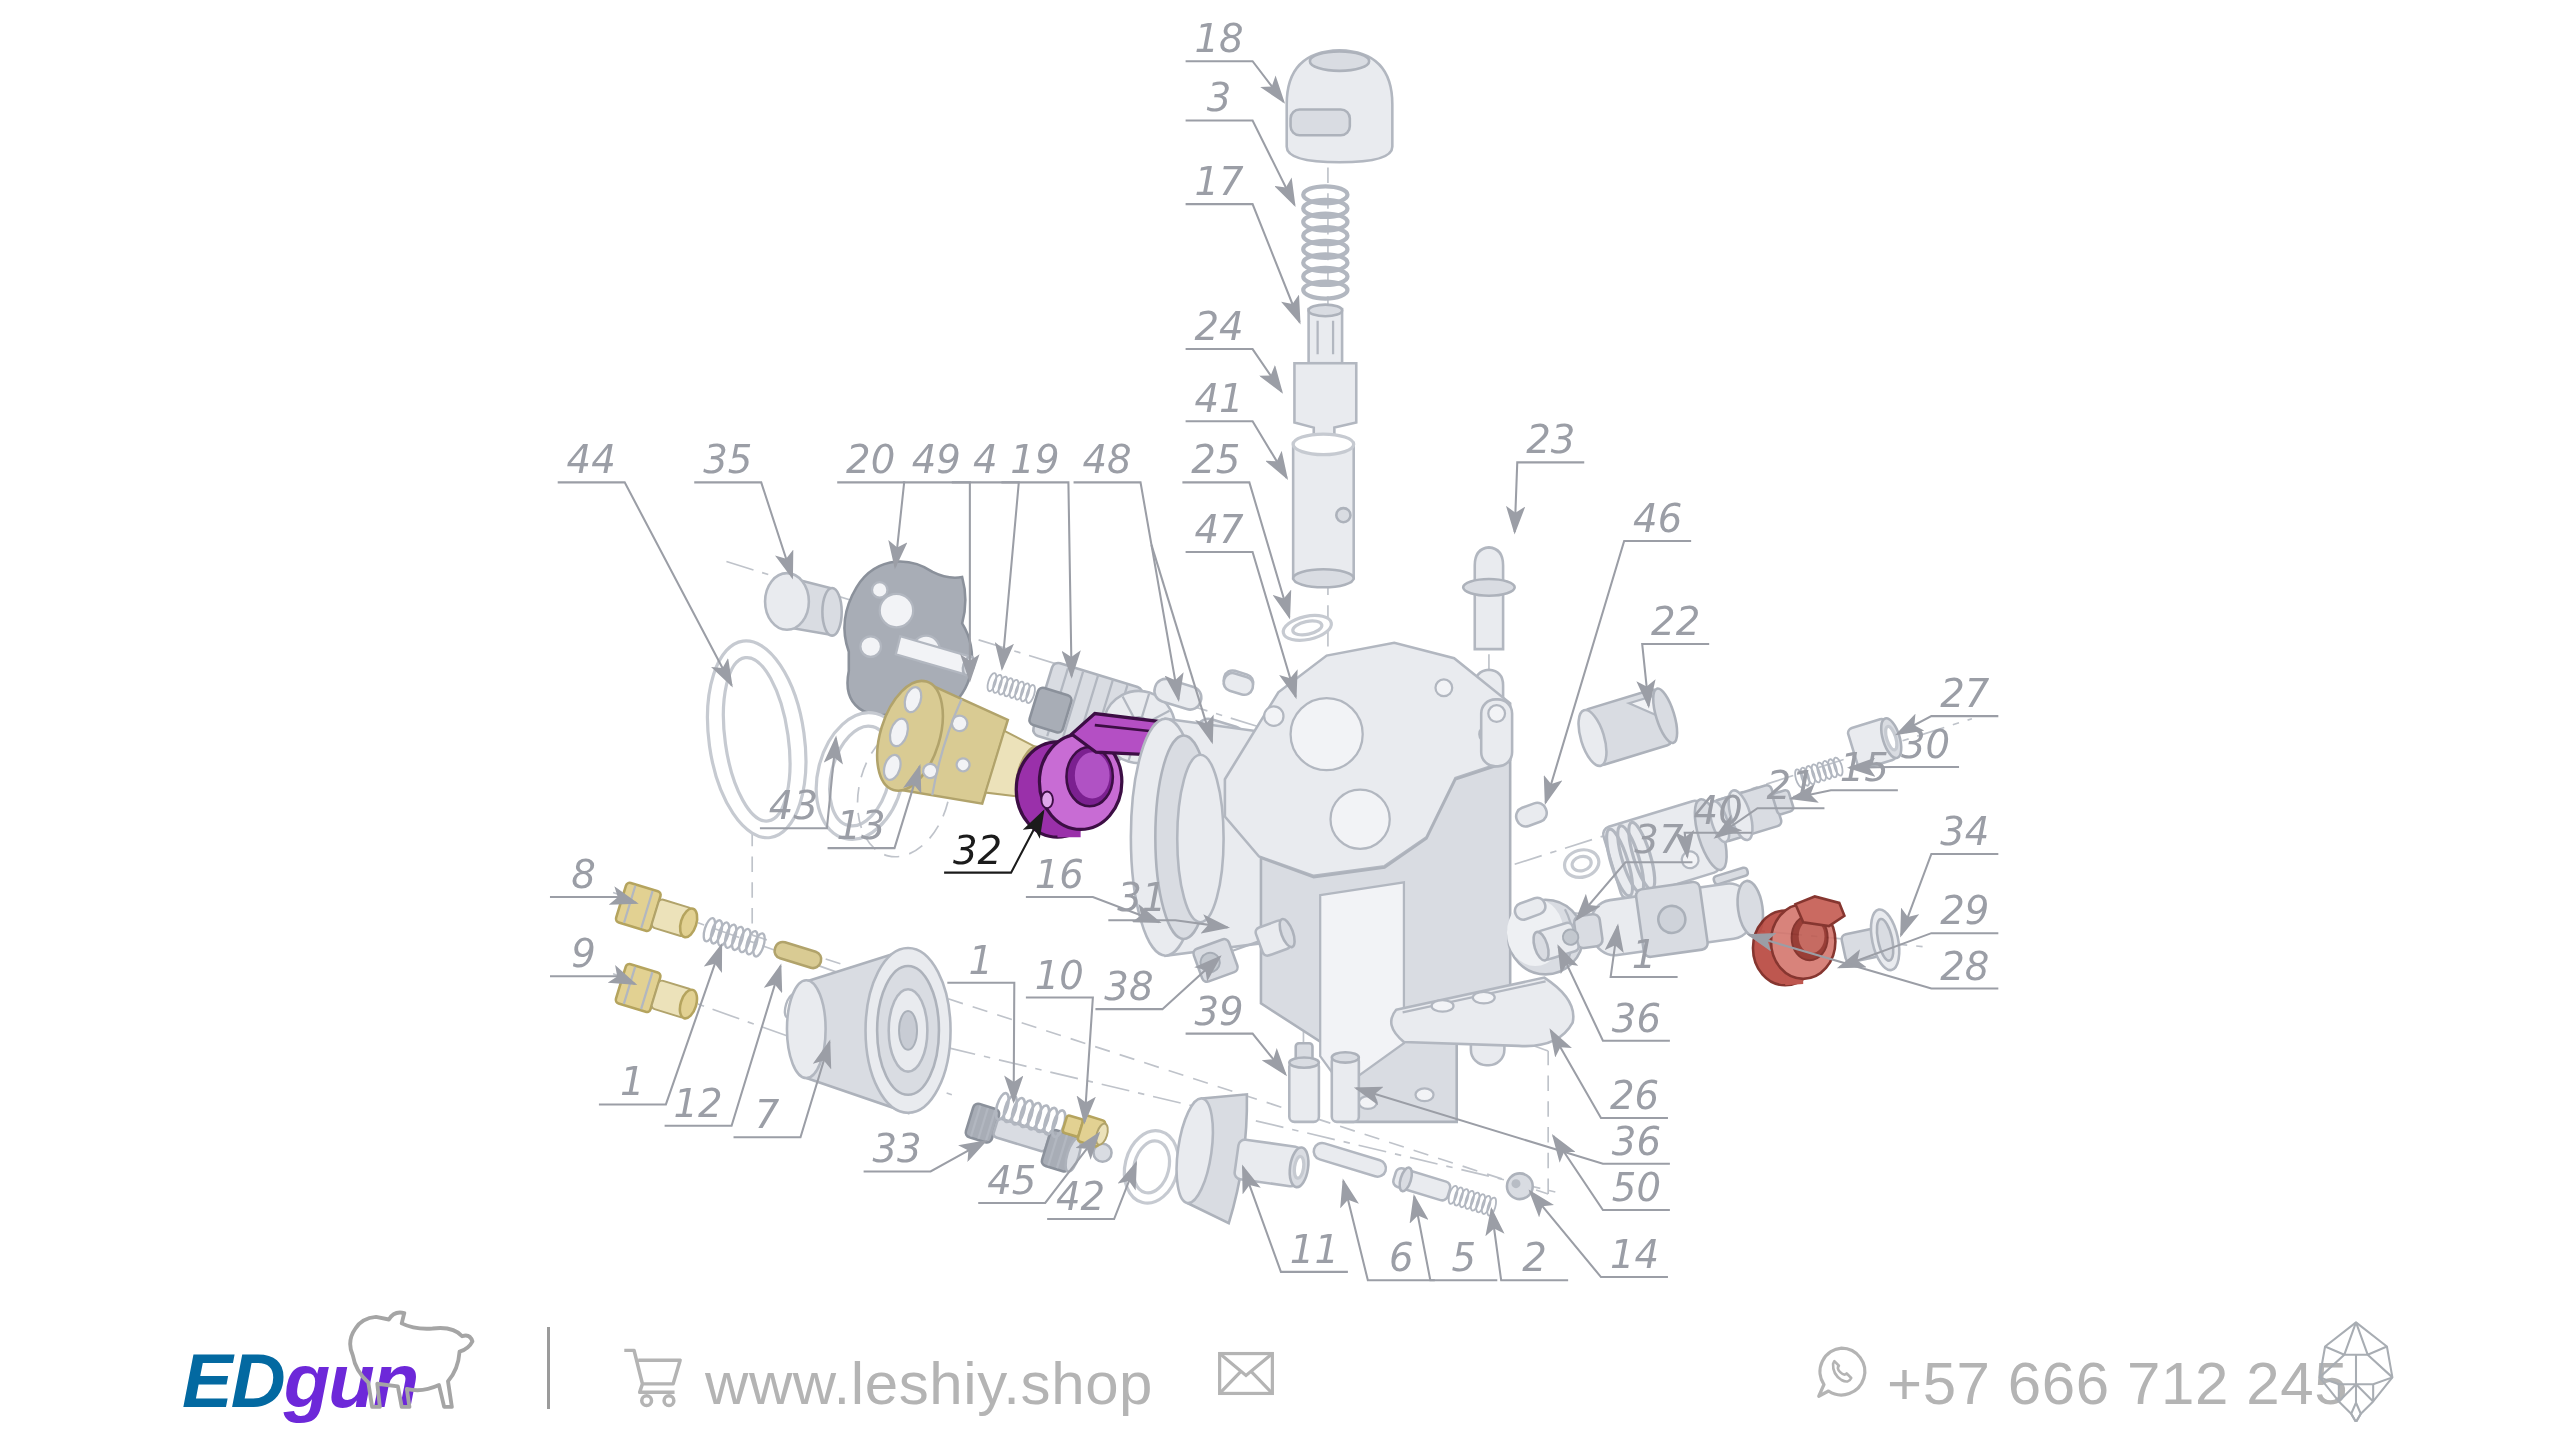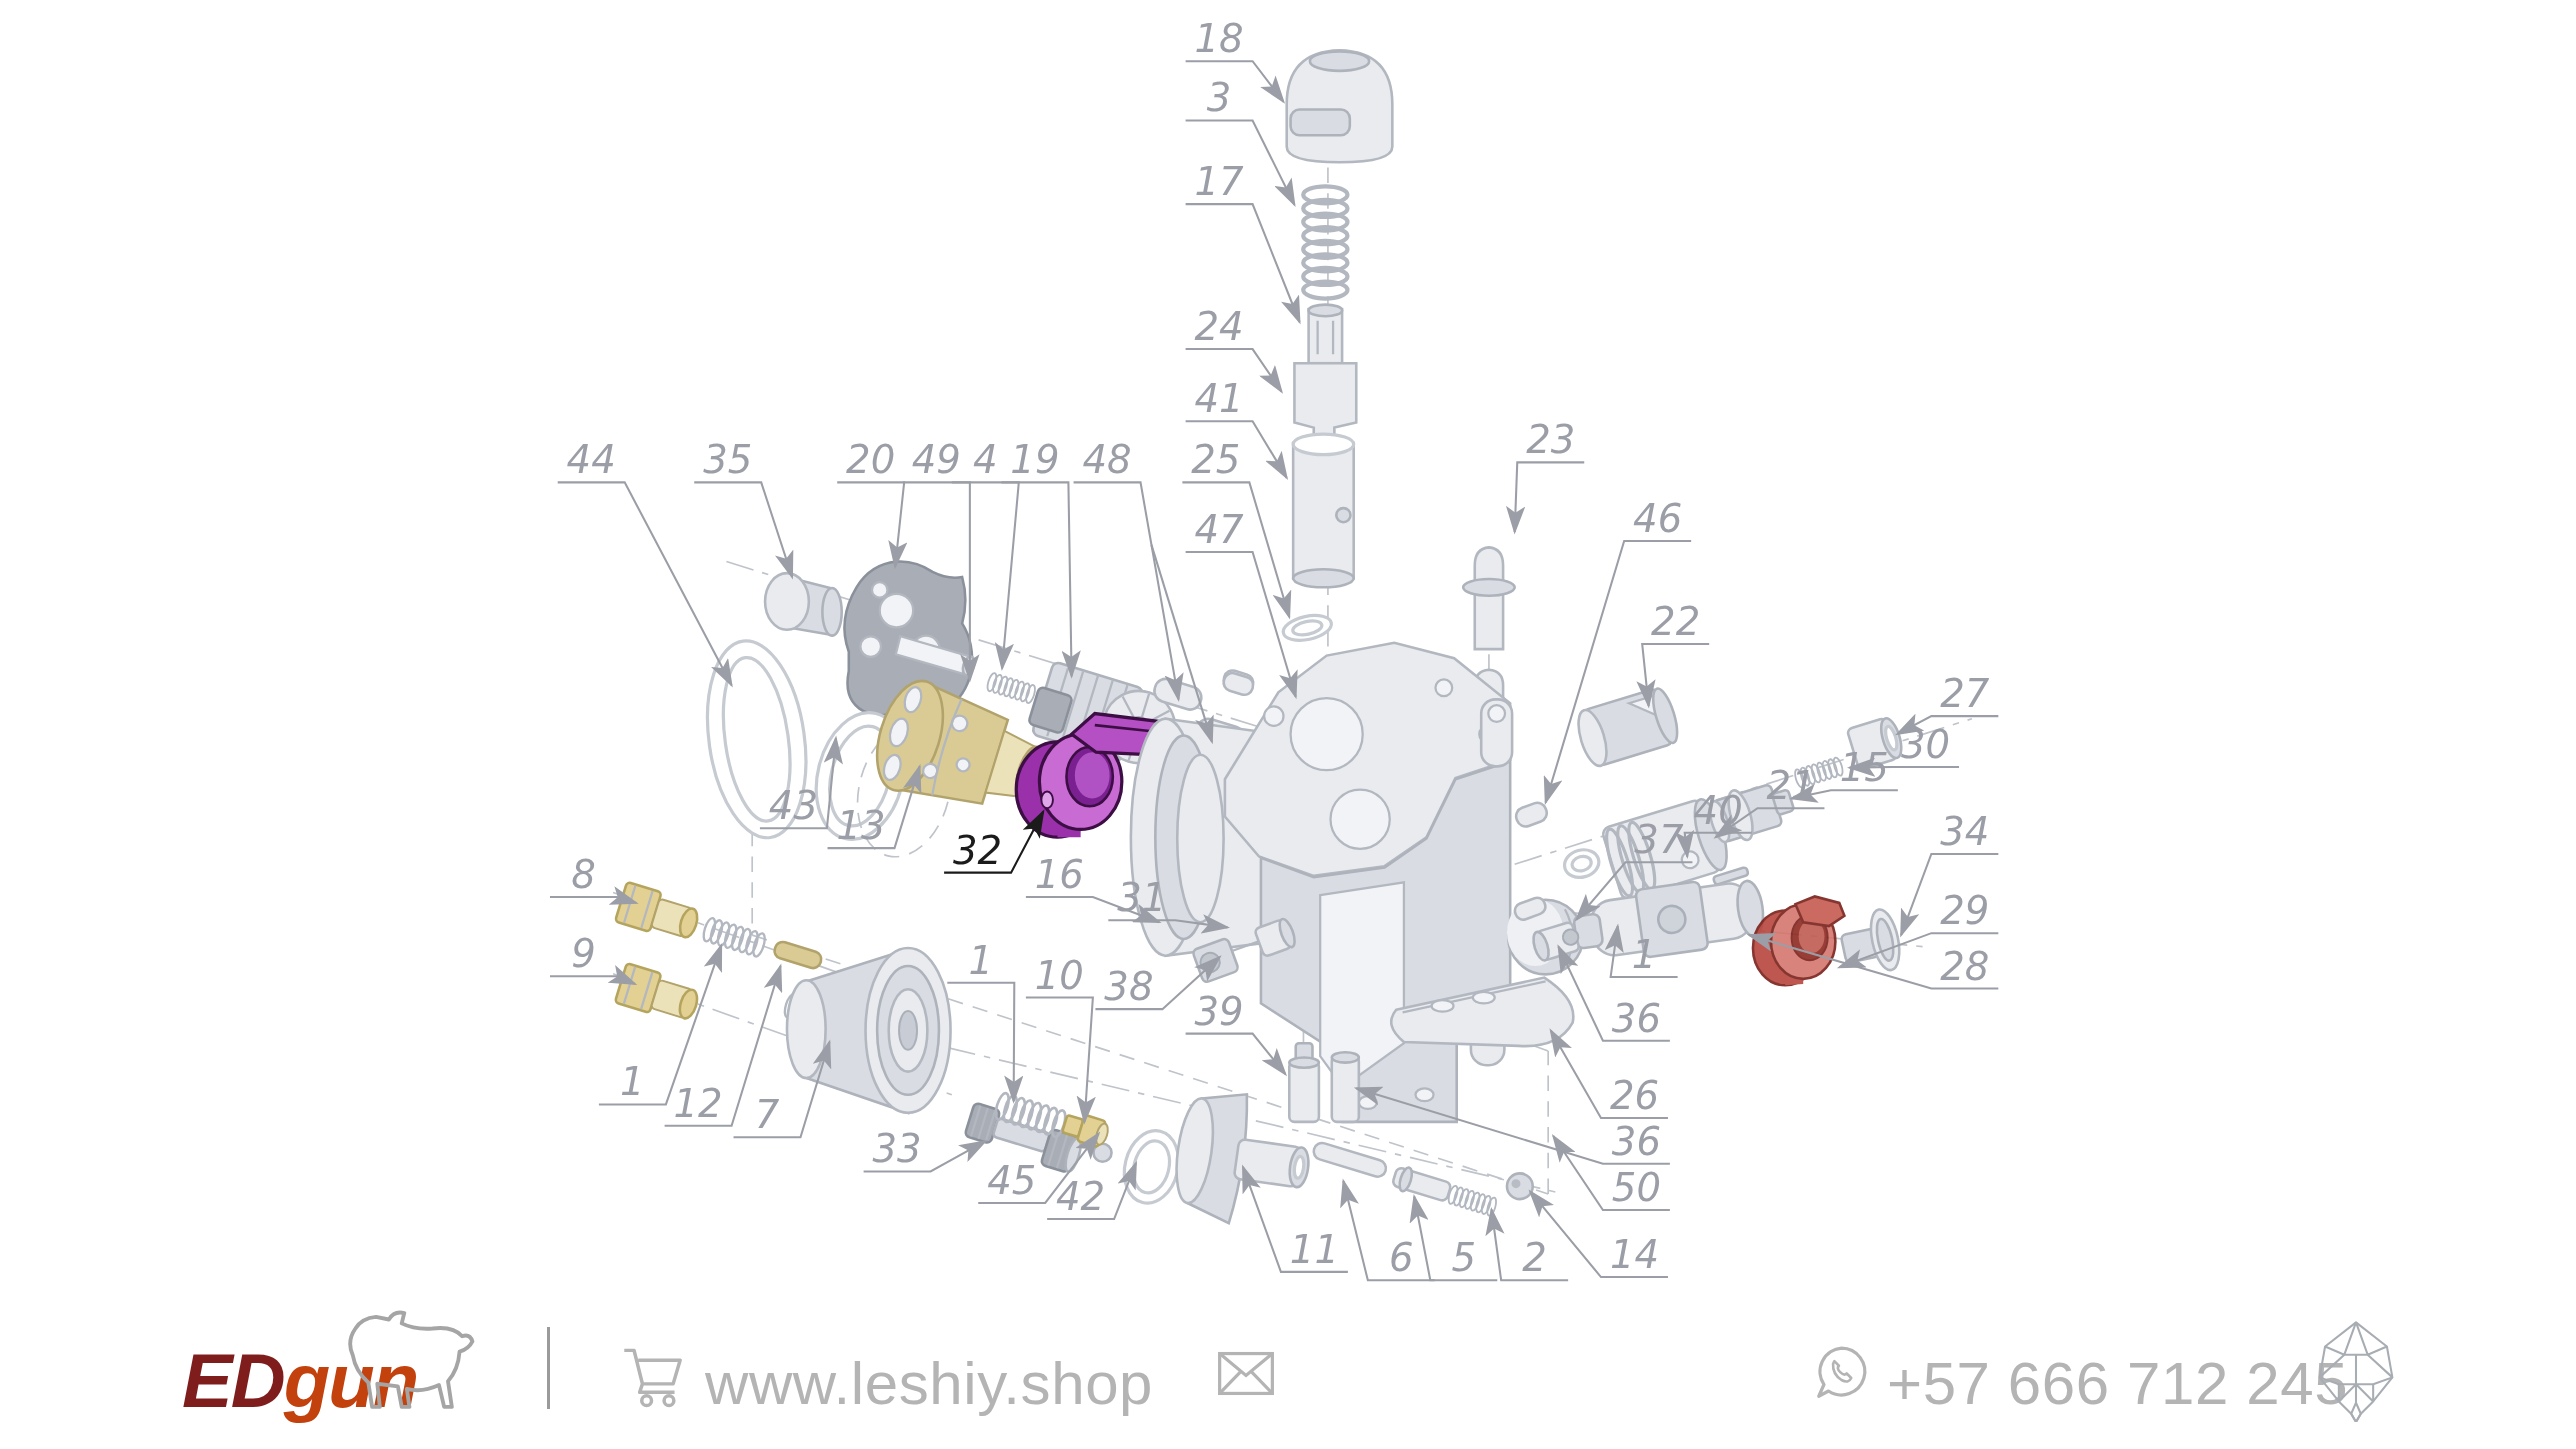--- a/index.html
+++ b/index.html
@@ -19,21 +19,21 @@
   .brass{fill:#d9cb93;stroke:#b1a36b;stroke-width:4;}
   .brassL{fill:#ece2ba;stroke:#b1a36b;stroke-width:3;}
   .gold{fill:#e2d192;stroke:#b5a45e;stroke-width:4;}
   .coil{stroke:#b2b7c0;stroke-width:5;fill:none;}
   .dash{stroke:#bfc3ca;stroke-width:2.6;fill:none;stroke-dasharray:24 16;}
   .dashdot{stroke:#bfc3ca;stroke-width:2.6;fill:none;stroke-dasharray:44 14 10 14;}
   
   .footer-text{position:absolute;color:#b4b4b4;font-size:60px;letter-spacing:0.6px;font-weight:400;}
   #logo{position:absolute;left:182px;top:1343px;font-size:76px;font-weight:bold;
         font-style:italic;letter-spacing:-1.9px;line-height:1;}
-  #logo .ed{color:#7f1d1d;} #logo .gun{color:#c2410c;}
+  #logo .ed{color:#0369a1;} #logo .gun{color:#6d28d9;}
   .fico{position:absolute;}
   #divider{position:absolute;left:547px;top:1327px;width:2.6px;height:82px;background:#9b9b9b;}
 </style>
 </head>
 <body>
 
 <div id="stage">
 
 <svg viewBox="0 0 4000 2250" width="2576" height="1449">
   <defs>

